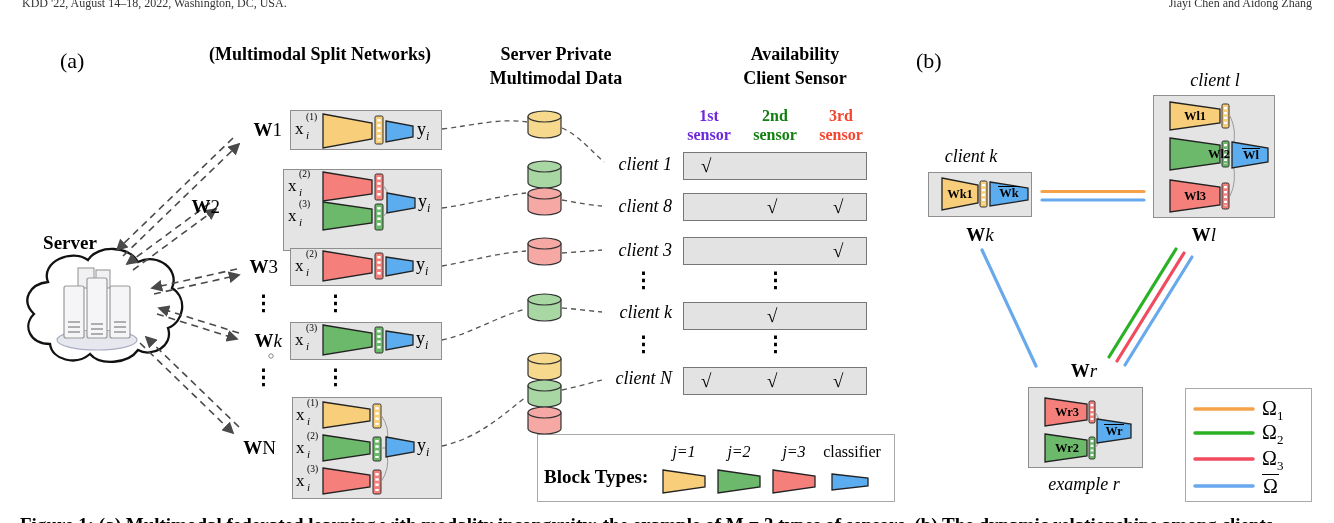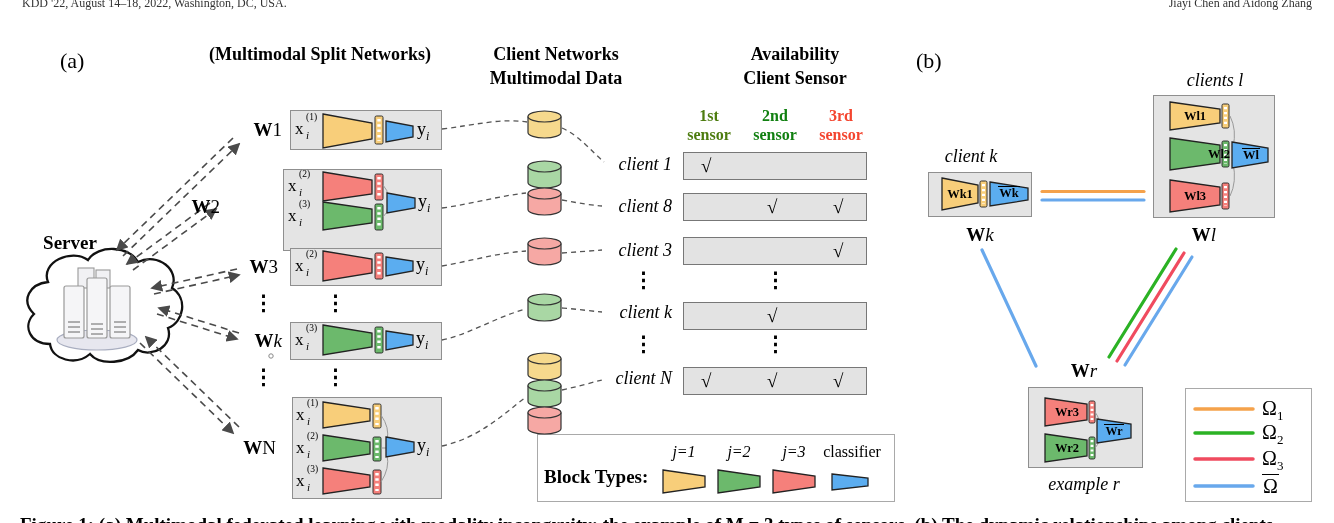--- a/index.html
+++ b/index.html
@@ -7,21 +7,21 @@
          font-family:"Liberation Serif","DejaVu Serif",serif;}
   .abs{position:absolute;}
   .t{position:absolute;font-family:"Liberation Serif","DejaVu Serif",serif;color:#000;white-space:nowrap;}
   .b{font-weight:bold;}
   .i{font-style:italic;}
   .ctr{text-align:center;}
   .gbox{position:absolute;background:#E4E4E4;border:1.4px solid #8f8f8f;box-sizing:border-box;}
   .wbox{position:absolute;background:#fff;border:1.5px solid #a9a9a9;box-sizing:border-box;}
   .rowbox{position:absolute;background:#E3E3E3;border:1.4px solid #777;box-sizing:border-box;}
   .hdr{position:absolute;width:62px;text-align:center;font-weight:bold;font-size:16px;line-height:19px;}
-  .hdr1{color:#4d7c0f;} .hdr2{color:#118011;} .hdr3{color:#F4452F;}
+  .hdr1{color:#6d28d9;} .hdr2{color:#118011;} .hdr3{color:#F4452F;}
   .check{position:absolute;font-size:19px;font-weight:bold;}
   .vdots{position:absolute;font-size:21px;font-weight:bold;letter-spacing:0;line-height:20px;}
   .clab{position:absolute;font-style:italic;font-size:18px;width:70px;text-align:right;}
   .wlab{position:absolute;font-size:19px;width:42px;text-align:right;}
   .xlbl{position:absolute;width:36px;height:28px;font-size:17px;}
   .xbase{position:absolute;left:0;top:3px;}
   .xsup{position:absolute;left:11px;top:-4px;font-size:9.5px;}
   .xsub{position:absolute;left:11px;top:13px;font-size:11px;font-style:italic;}
   .ylbl{position:absolute;font-size:18px;}
   .ylbl sub{font-size:12px;font-style:italic;}
@@ -241,21 +241,21 @@
     </g>
   </svg>
 
   <div class="t z4" style="left:60px;top:48px;font-size:22px;">(a)</div>
   <div class="t z4" style="left:916px;top:48px;font-size:22px;">(b)</div>
 
   <div class="title2 z4" style="left:185px;top:42px;width:270px;">
     <div>(Multimodal Split Networks)</div>
   </div>
   <div class="title2 z4" style="left:466px;top:42px;width:180px;">
-    <div>Client Networks</div>
+    <div>Server Private</div>
     <div>Multimodal Data</div>
   </div>
   <div class="title2 z4" style="left:697px;top:42px;width:196px;">
     <div>Availability</div>
     <div>Client Sensor</div>
   </div>
 
   <div class="t b z4" style="left:30px;top:232px;width:80px;text-align:center;font-size:19px;">Server</div>
 
   <div class="wlab z4" style="left:240px;top:119px;"><span class="b">W</span><span>1</span></div>
@@ -351,21 +351,21 @@
   <div class="vdots z4" style="left:765px;top:270px;">⋮</div>
   <div class="vdots z4" style="left:765px;top:334px;">⋮</div>
 
   <div class="t b z4" style="left:544px;top:466px;font-size:19px;">Block Types:</div>
   <div class="t i ctr z4" style="left:654px;top:443px;width:60px;font-size:16px;">j=1</div>
   <div class="t i ctr z4" style="left:709px;top:443px;width:60px;font-size:16px;">j=2</div>
   <div class="t i ctr z4" style="left:764px;top:443px;width:60px;font-size:16px;">j=3</div>
   <div class="t ctr z4" style="left:812px;top:443px;width:80px;font-size:16px;">classifier</div>
 
   <div class="t i ctr z4" style="left:936px;top:146px;width:70px;font-size:18px;">client k</div>
-  <div class="t i ctr z4" style="left:1180px;top:70px;width:70px;font-size:18px;">clients l</div>
+  <div class="t i ctr z4" style="left:1180px;top:70px;width:70px;font-size:18px;">client l</div>
   <div class="t i ctr z4" style="left:1046px;top:474px;width:76px;font-size:18px;">example r</div>
 
   <div class="blab z4" style="left:943px;top:187px;width:34px;">Wk1</div>
   <div class="blab z4" style="left:992px;top:186px;width:34px;"><span class="ovl">Wk</span></div>
   <div class="blab z4" style="left:1172px;top:109px;width:46px;">Wl1</div>
   <div class="blab z4" style="left:1172px;top:147px;width:46px;padding-left:24px;">Wl2</div>
   <div class="blab z4" style="left:1172px;top:189px;width:46px;">Wl3</div>
   <div class="blab z4" style="left:1234px;top:148px;width:34px;"><span class="ovl">Wl</span></div>
   <div class="blab z4" style="left:1047px;top:405px;width:40px;">Wr3</div>
   <div class="blab z4" style="left:1047px;top:441px;width:40px;">Wr2</div>

